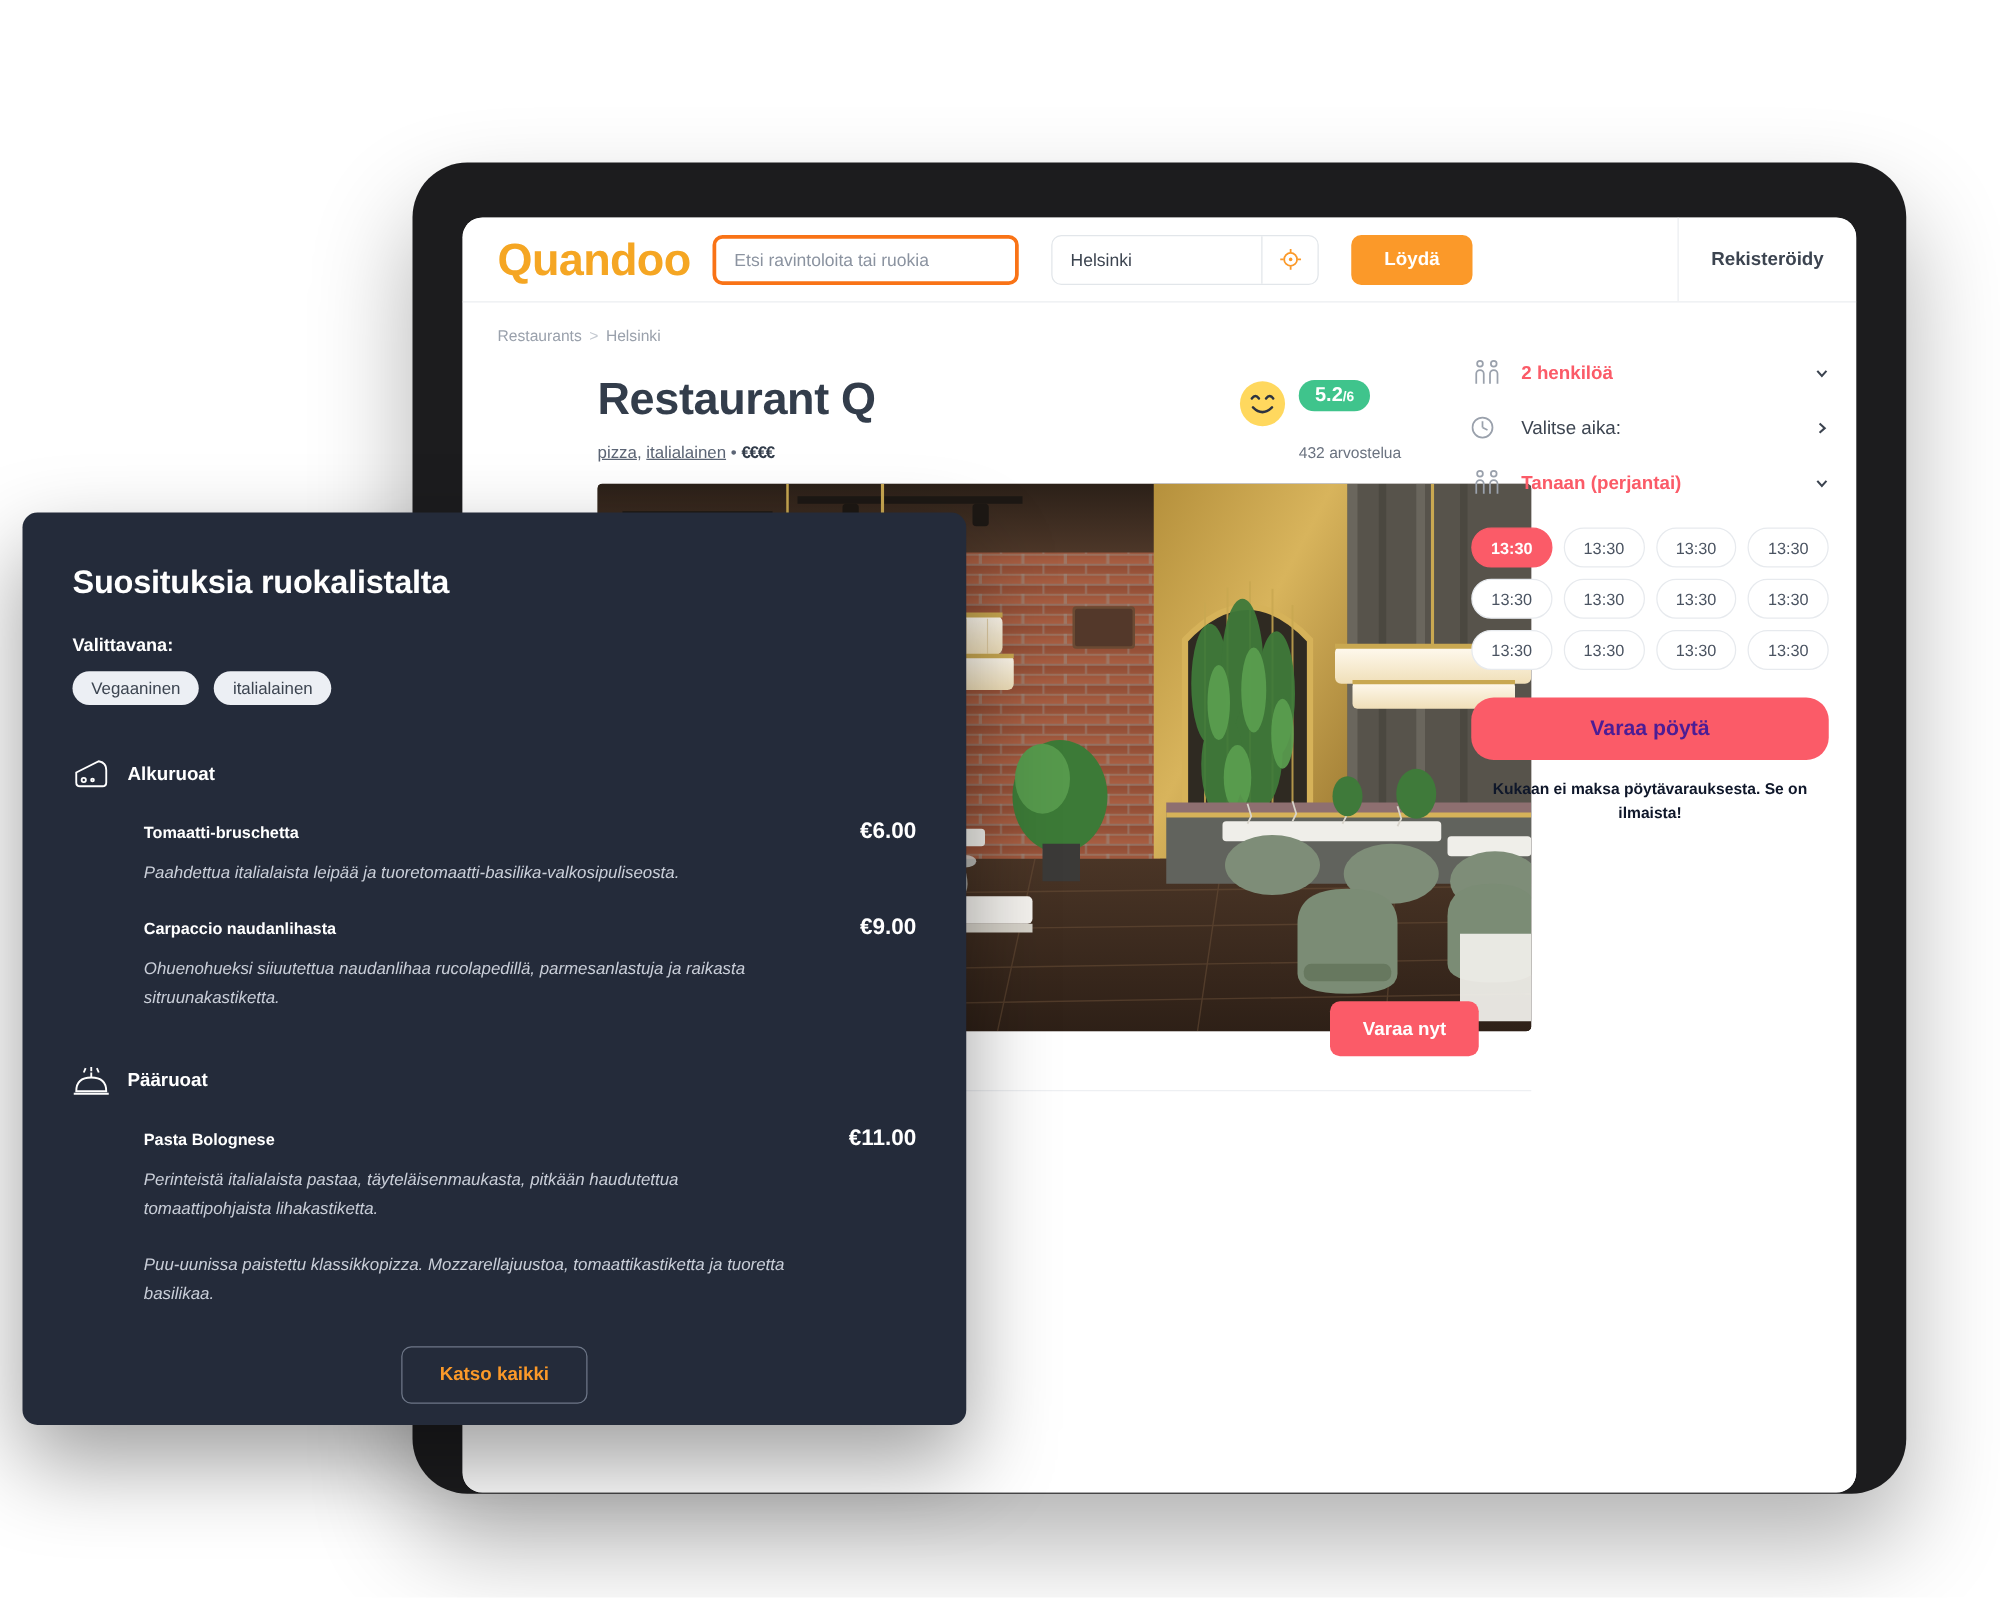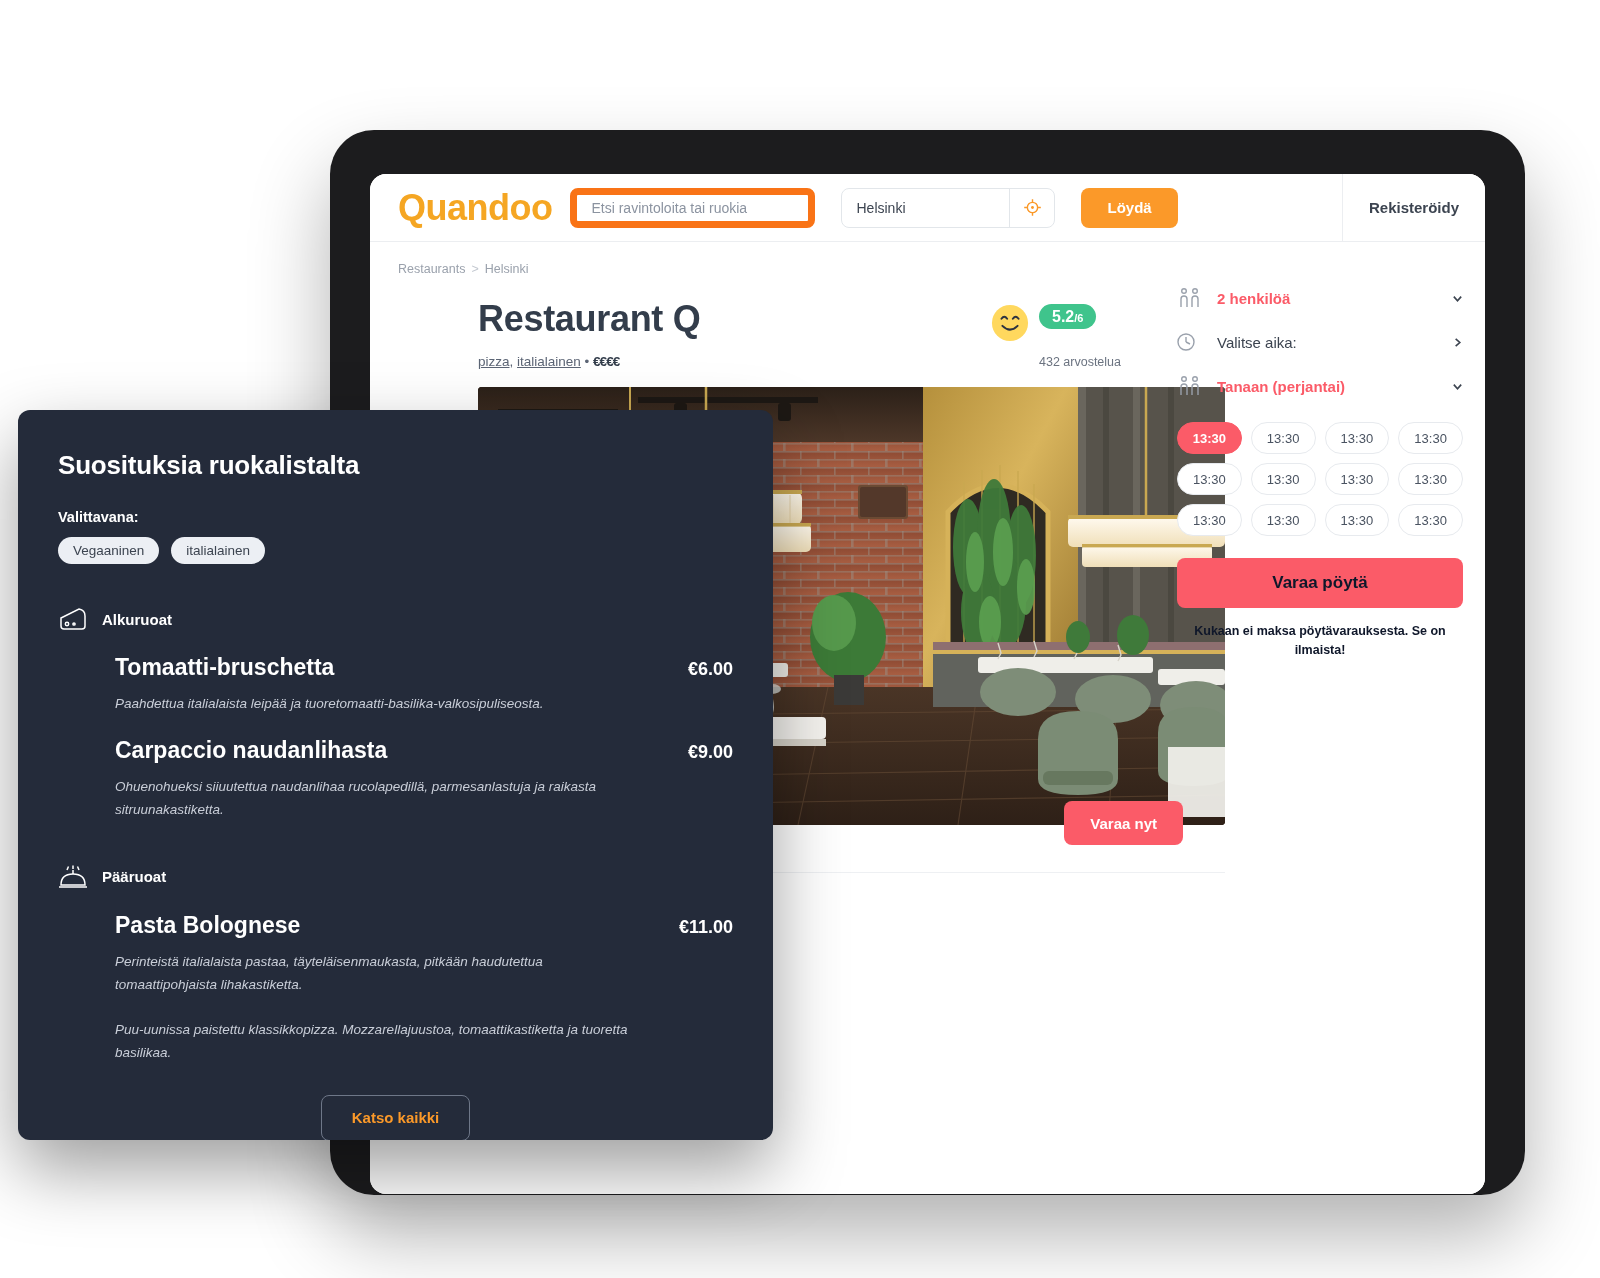--- a/index.html
+++ b/index.html
@@ -38,21 +38,21 @@
     padding: 0 0 0 28px;
     position: relative;
   }
   .logo {
     font-size: 36px; font-weight: 700; color: #F5A623;
     letter-spacing: -0.5px; line-height: 1;
     margin-right: 18px;
   }
   .search-box {
     width: 245px; height: 40px;
-    border: 7px solid #f97316; border-radius: 8px;
+    border: 3px solid #f97316; border-radius: 8px;
     display: flex; align-items: center; padding: 0 14px;
     font-size: 14px; color: #8b93a0; background:#fff;
   }
   .loc-group {
     display: flex; align-items: center; margin-left: 26px;
     border: 1px solid #e2e6ea; border-radius: 8px; height: 40px; background:#fff;
   }
   .loc-input {
     width: 168px; height: 38px; display: flex; align-items: center;
     padding: 0 14px; font-size: 14px; color: #3c4450;
@@ -160,21 +160,21 @@
   .chev { width: 11px; height: 11px; flex: 0 0 11px; }
   .slots { display: grid; grid-template-columns: repeat(4, 1fr); gap: 9px; margin-top: 14px; }
   .slot {
     height: 32px; border-radius: 16px; border: 1px solid #e7eaee;
     background: #fff; color: #4a5361; font-size: 13px;
     display: flex; align-items: center; justify-content: center; cursor: pointer;
   }
   .slot.sel { background: #FB5B68; border-color: #FB5B68; color: #fff; font-weight: 600; }
   .reserve-btn {
     width: 100%; margin-top: 22px; height: 50px;
-    background: #FB5B68; color: #0f172a; border: none; border-radius: 8px;
+    background: #FB5B68; color: #4c1d95; border: none; border-radius: 18px;
     font-size: 17px; font-weight: 700; cursor: pointer;
   }
   .free-note {
     margin-top: 14px; text-align: center; font-size: 12.5px;
     font-weight: 700; color: #0f172a; line-height: 1.5;
   }
 
   
   .menu-card {
     position: absolute; left: 18px; top: 410px;
@@ -188,21 +188,21 @@
   .chips { display: flex; gap: 12px; margin-top: 12px; }
   .chip {
     background: #eceff4; color: #3c4450; border-radius: 14px;
     padding: 6px 15px; font-size: 13.5px; cursor: pointer;
   }
   .sec-head { display: flex; align-items: center; gap: 14px; margin-top: 42px; }
   .sec-icon { width: 30px; height: 26px; flex: 0 0 30px; }
   .sec-title { font-size: 15px; font-weight: 700; color: #fff; }
   .dish { padding-left: 57px; margin-top: 22px; }
   .dish-top { display: flex; justify-content: space-between; align-items: baseline; }
-  .dish-name { font-size: 23px; font-weight: 700; color: #fff; }
+  .dish-name { font-size: 13px; font-weight: 700; color: #fff; }
   .dish-price { font-size: 18px; font-weight: 700; color: #fff; white-space: nowrap; }
   .dish-desc {
     margin-top: 11px; font-size: 13.5px; font-style: italic;
     color: #c9ced8; line-height: 1.72; max-width: 525px;
   }
   .seeall-wrap { display: flex; justify-content: center; margin-top: 30px; }
   .seeall-btn {
     background: transparent; border: 1px solid #6e7788; border-radius: 8px;
     color: #FB9929; font-size: 15px; font-weight: 700;
     height: 46px; padding: 0 30px; cursor: pointer;

